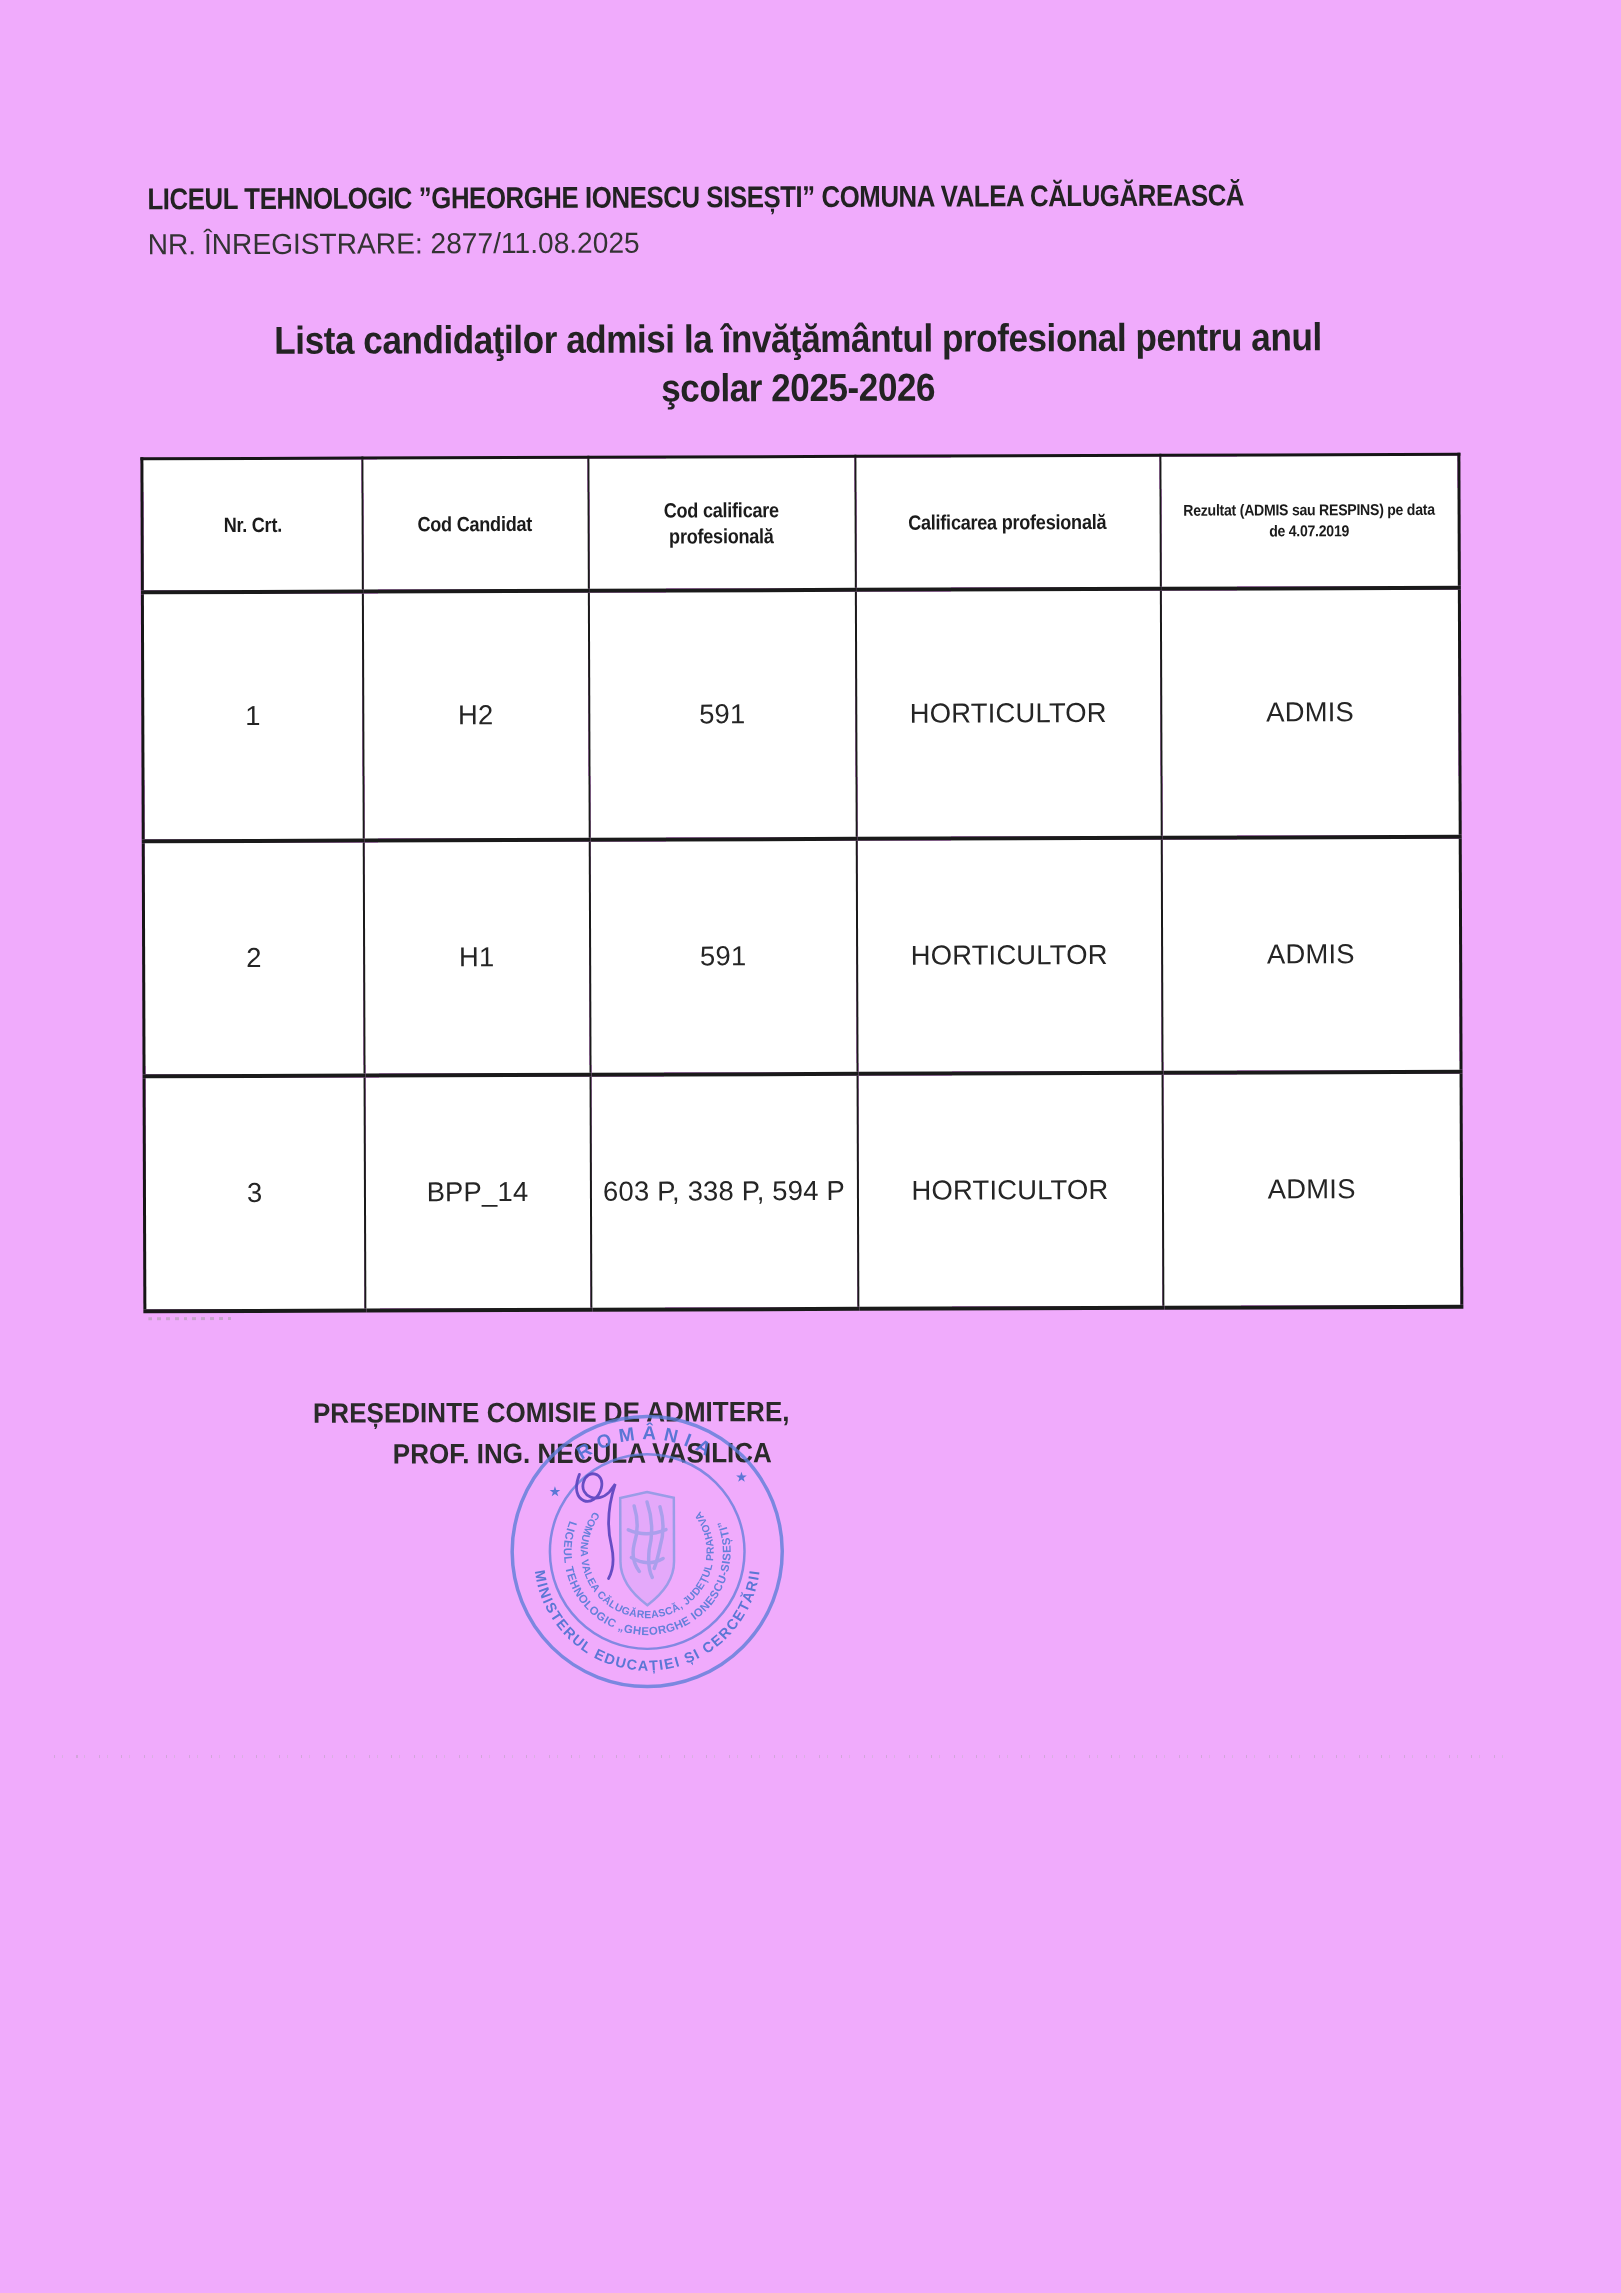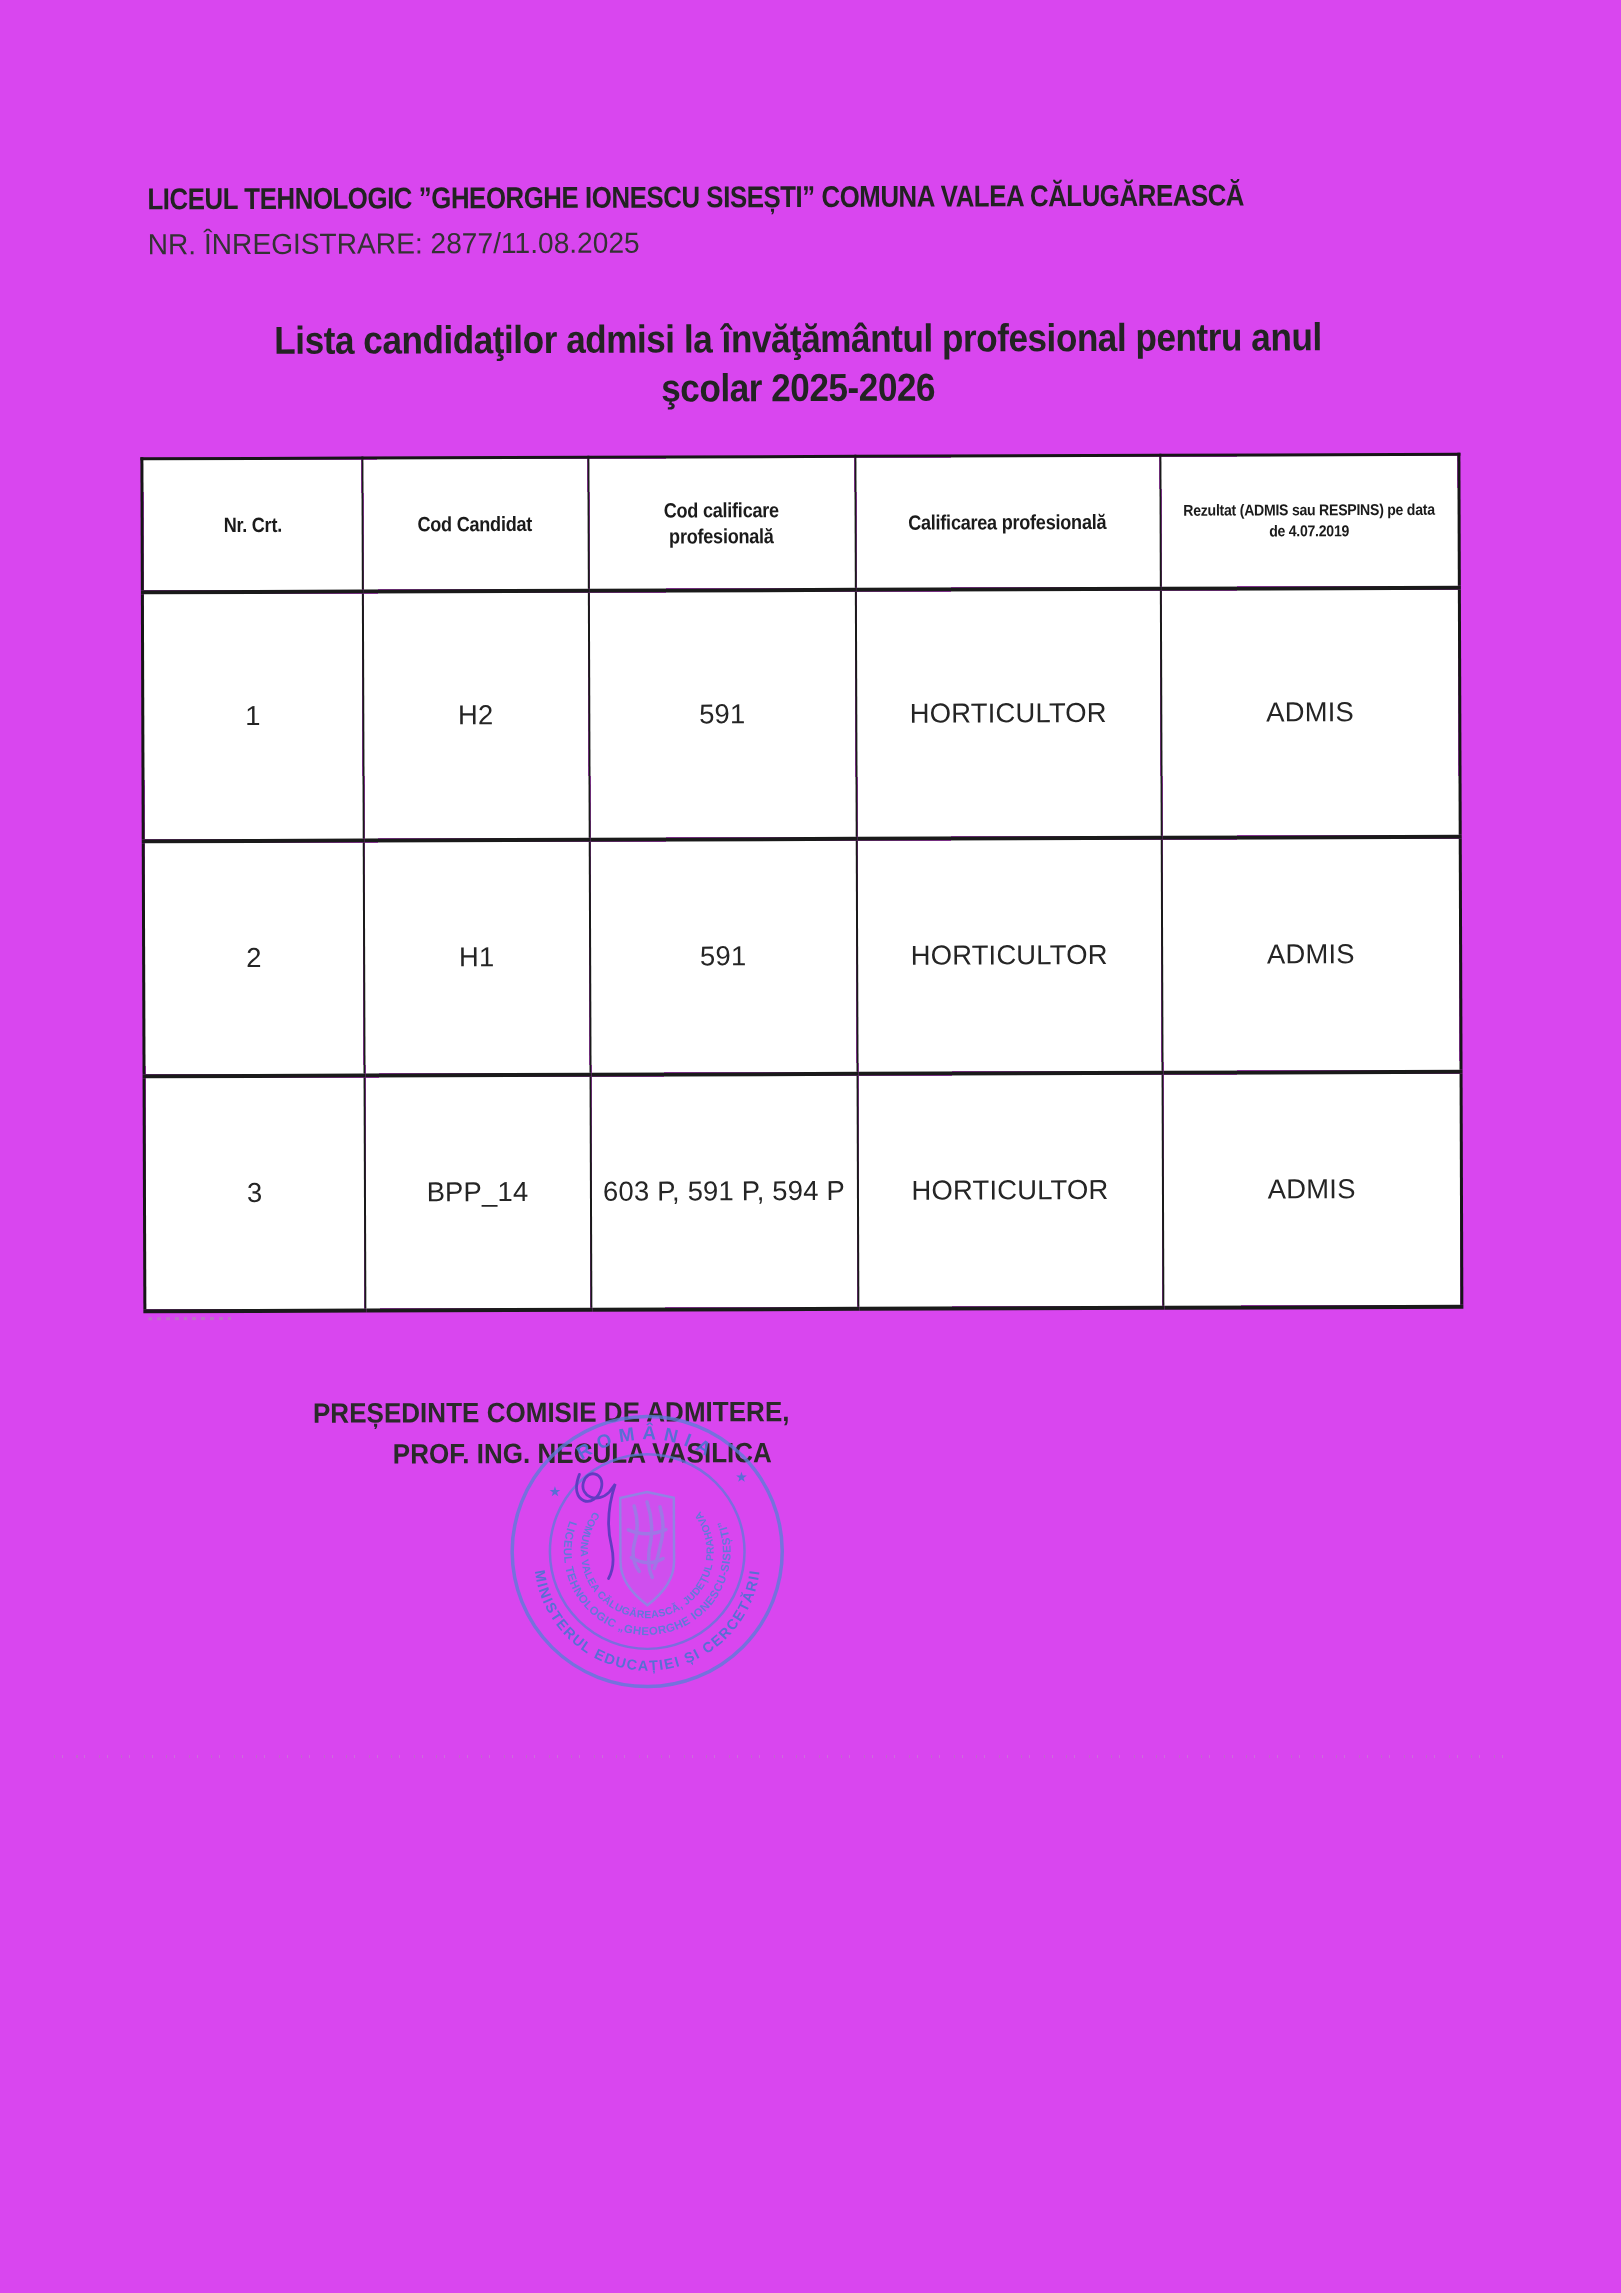--- a/index.html
+++ b/index.html
@@ -1,21 +1,21 @@
 <!DOCTYPE html>
 <html><head>
 <meta charset="utf-8">
 <style>
   * { margin: 0; padding: 0; box-sizing: border-box; }
   html, body { background: #e8e8e8; }
   .page {
     position: relative;
     width: 1621px;
     height: 2294px;
-    background: #d946ef;
+    background: #f0abfc;
     font-family: "Liberation Sans", "DejaVu Sans", sans-serif;
     color: #1e1e1e;
     overflow: hidden;
     padding-left: 40px;
   }
   .skew { position:absolute; inset:0; transform: rotate(-0.2deg); transform-origin: 50% 40%; }
 
   
   .school-line {
     position: absolute; left: 150px; top: 180px;
@@ -137,21 +137,21 @@
         <tr class="r1">
           <td><span class="cell-text">2</span></td>
           <td><span class="cell-text">H1</span></td>
           <td><span class="cell-text">591</span></td>
           <td><span class="cell-text">HORTICULTOR</span></td>
           <td><span class="cell-text">ADMIS</span></td>
         </tr>
         <tr class="r2">
           <td><span class="cell-text">3</span></td>
           <td><span class="cell-text">BPP_14</span></td>
-          <td><span class="cell-text">603 P, 591 P, 594 P</span></td>
+          <td><span class="cell-text">603 P, 338 P, 594 P</span></td>
           <td><span class="cell-text">HORTICULTOR</span></td>
           <td><span class="cell-text">ADMIS</span></td>
         </tr>
       </tbody>
     </table>
 
     <div class="sig-line1">PREȘEDINTE COMISIE DE ADMITERE,</div>
     <div class="sig-line2">PROF. ING. NECULA VASILICA</div>
 
     <div class="stamp">

